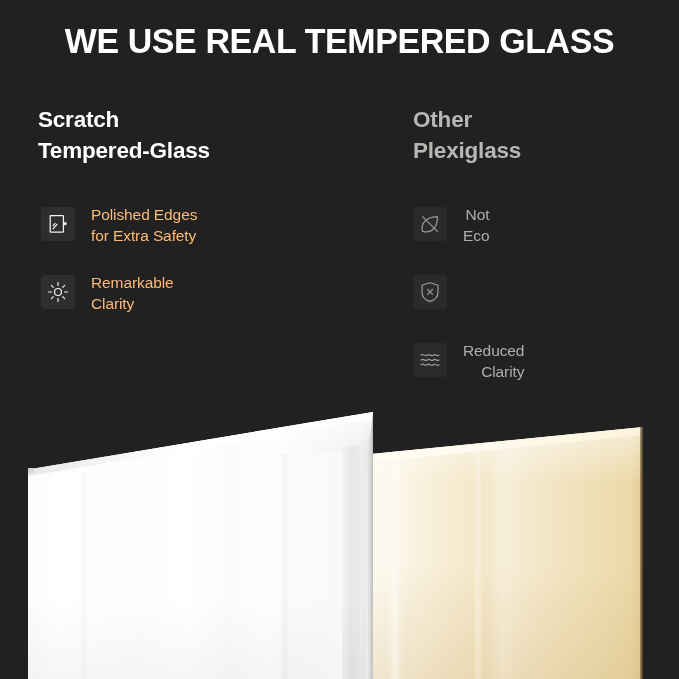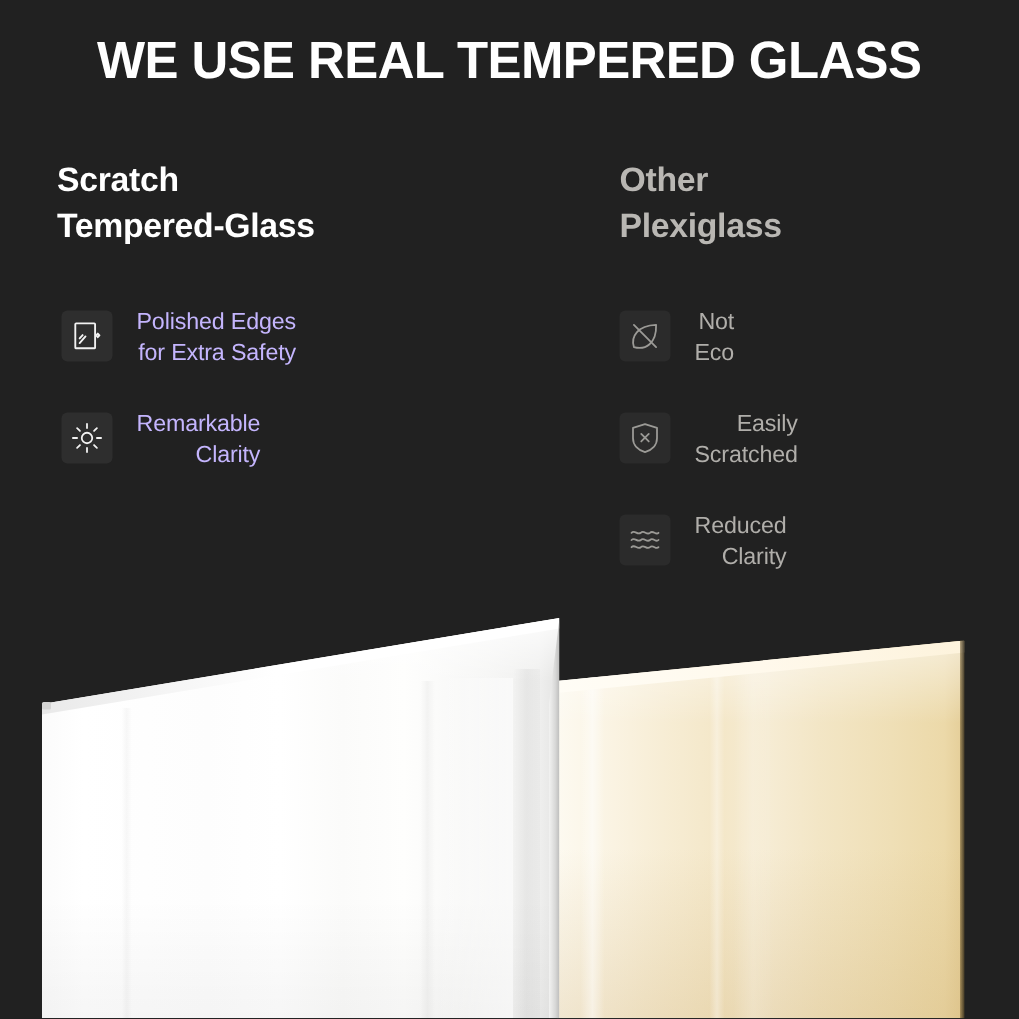--- a/index.html
+++ b/index.html
@@ -99,21 +99,21 @@
   .icon-tile svg { display: block; }
 
   .feature-label {
     margin-left: 16px;
     font-size: 15.5px;
     line-height: 20.5px;
     letter-spacing: -0.1px;
     white-space: pre-line;
     padding-top: 1px;
   }
-  .column.left  .feature-label { color: #c4b5fd; text-align: right; }
+  .column.left  .feature-label { color: #fdba74; }
   .column.right .feature-label { color: #b0aeaa; }
 
   
   .panels {
     position: absolute;
     left: 0;
     top: 400px;
     width: 679px;
     height: 279px;
     overflow: hidden;
@@ -345,22 +345,20 @@
         </div>
 
         <div class="feature">
           <span class="icon-tile">
             <svg width="22" height="22" viewBox="0 0 22 22" fill="none" stroke="#9b9a96" stroke-width="1.2" stroke-linecap="round" stroke-linejoin="round">
               <path d="M11 1.8 L19 4.3 V11.2 C19 15.8 15.5 19.1 11 20.4 C6.5 19.1 3 15.8 3 11.2 V4.3 Z"></path>
               <path d="M8.5 8.3 L13.5 13.3"></path>
               <path d="M13.5 8.3 L8.5 13.3"></path>
             </svg>
           </span>
-          <span class="feature-label">Easily
-Scratched</span>
         </div>
 
         <div class="feature">
           <span class="icon-tile">
             <svg width="22" height="22" viewBox="0 0 22 22" fill="none" stroke="#9b9a96" stroke-width="1.2" stroke-linecap="round" stroke-linejoin="round">
               <path d="M2 6.2 C4.2 3.9 5.9 8.1 8.2 6.2 C10.4 4.0 12.1 8.2 14.3 6.2 C16.5 4.1 18.2 8.2 20 6.2"></path>
               <path d="M2 11 C4.2 8.7 5.9 12.9 8.2 11 C10.4 8.8 12.1 13.0 14.3 11 C16.5 8.9 18.2 13.0 20 11"></path>
               <path d="M2 15.8 C4.2 13.5 5.9 17.7 8.2 15.8 C10.4 13.6 12.1 17.8 14.3 15.8 C16.5 13.7 18.2 17.8 20 15.8"></path>
             </svg>
           </span>

